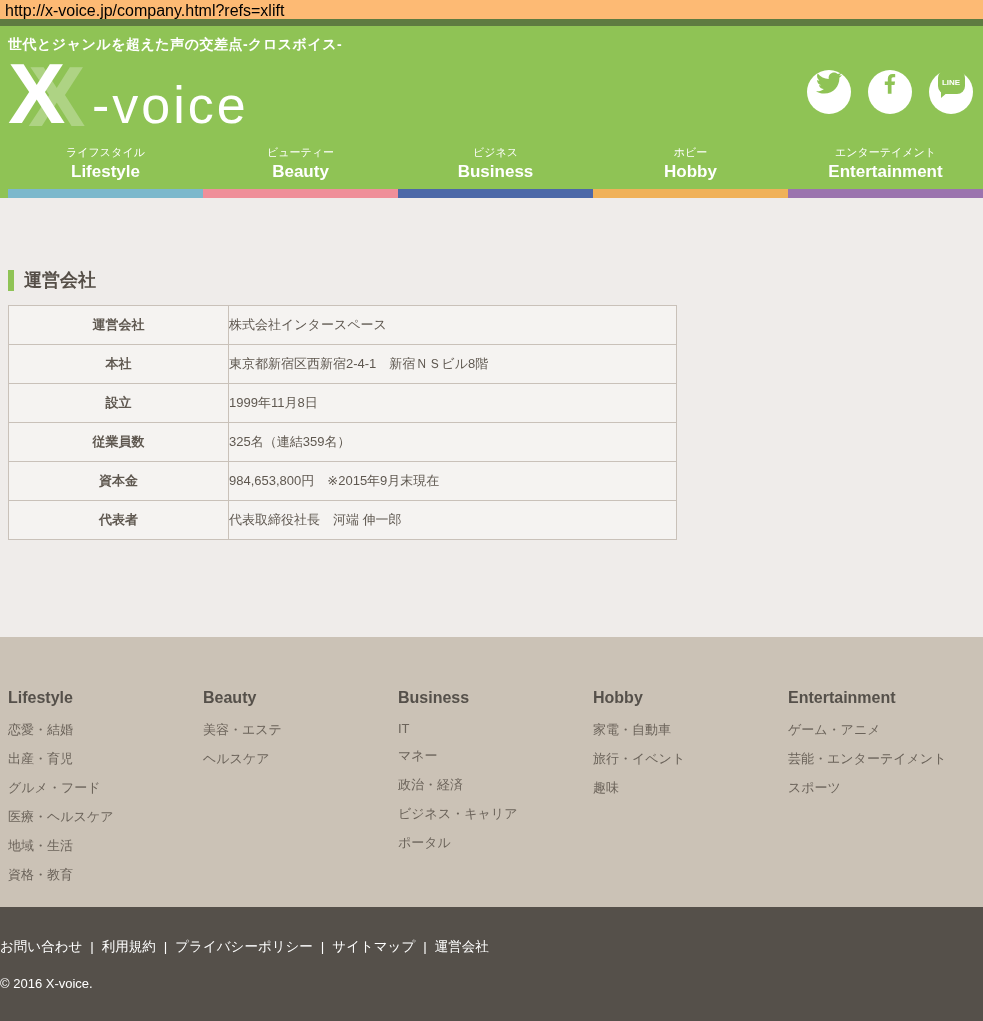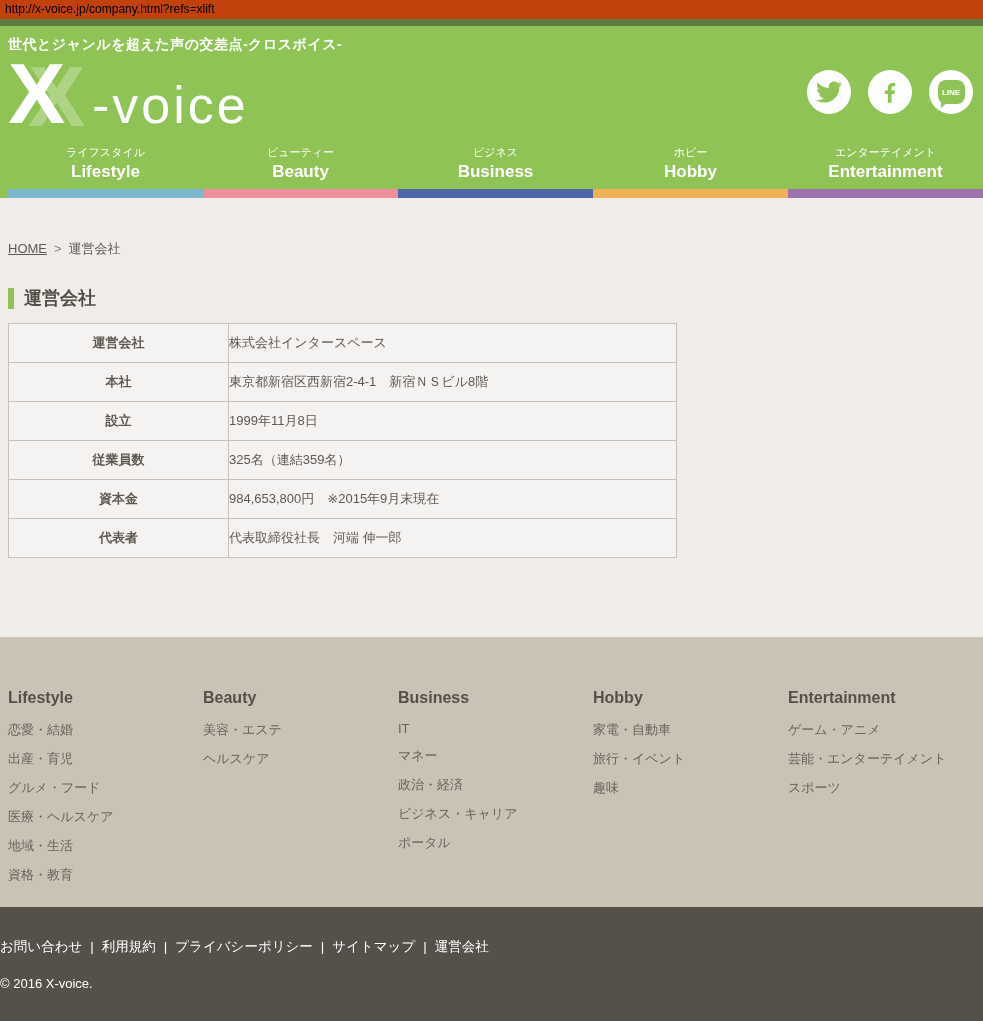--- a/index.html
+++ b/index.html
@@ -6,22 +6,22 @@
   html,body { width:983px; }
   body {
     font-family:"Liberation Sans","DejaVu Sans",sans-serif;
     background:#ffffff;
     width:983px; height:1021px;
     position:relative;
     overflow:hidden;
   }
   
   .url-bar {
-    height:19px; background:#c2410c;
-    font-size:12px; color:#000;
+    height:19px; background:#fdba74;
+    font-size:16px; color:#000;
     padding:2px 0 0 5px;
     white-space:nowrap;
   }
   
   .header {
     height:170px; background:#8fc355; position:relative;
   }
   .header-topstrip { height:7px; background:#5e7b41; }
   .tagline {
     color:#ffffff; font-weight:bold; font-size:14px;
@@ -44,21 +44,21 @@
     font-size:52px; line-height:52px; color:#ffffff;
     font-weight:normal; letter-spacing:3px;margin-top:22px;
   }
   .social {
     position:absolute; top:51px; right:10px;
     display:flex; gap:17px;
   }
   .icon-circle {
     width:44px; height:44px; border-radius:50%;
     background:#ffffff; display:flex;
-    align-items:center; justify-content:center;
+    align-items:flex-start; justify-content:center;
     cursor:pointer; position:relative;
   }
   .icon-circle svg { display:block; }
   .line-bubble {
     width:27px; height:24px; background:#8fc355;
     border-radius:8px; position:relative;
     display:flex; align-items:center; justify-content:center;
   }
   .line-bubble::after {
     content:""; position:absolute; left:3px; bottom:-4px;
@@ -191,23 +191,20 @@
 
 <div class="stripes">
   <div class="stripe" style="background: rgb(124, 184, 204);"></div>
   <div class="stripe" style="background: rgb(239, 143, 153);"></div>
   <div class="stripe" style="background: rgb(76, 104, 168);"></div>
   <div class="stripe" style="background: rgb(240, 177, 89);"></div>
   <div class="stripe" style="background: rgb(155, 116, 174);"></div>
 </div>
 
 <div class="content">
-  <div class="breadcrumb">
-    <a>HOME</a><span class="sep">&gt;</span><span>運営会社</span>
-  </div>
 
   <div class="page-title">
     <div class="title-bar"></div>
     <div class="title-text">運営会社</div>
   </div>
 
   <table class="company">
     <tbody>
       <tr>
         <td class="cell-label">運営会社</td>

